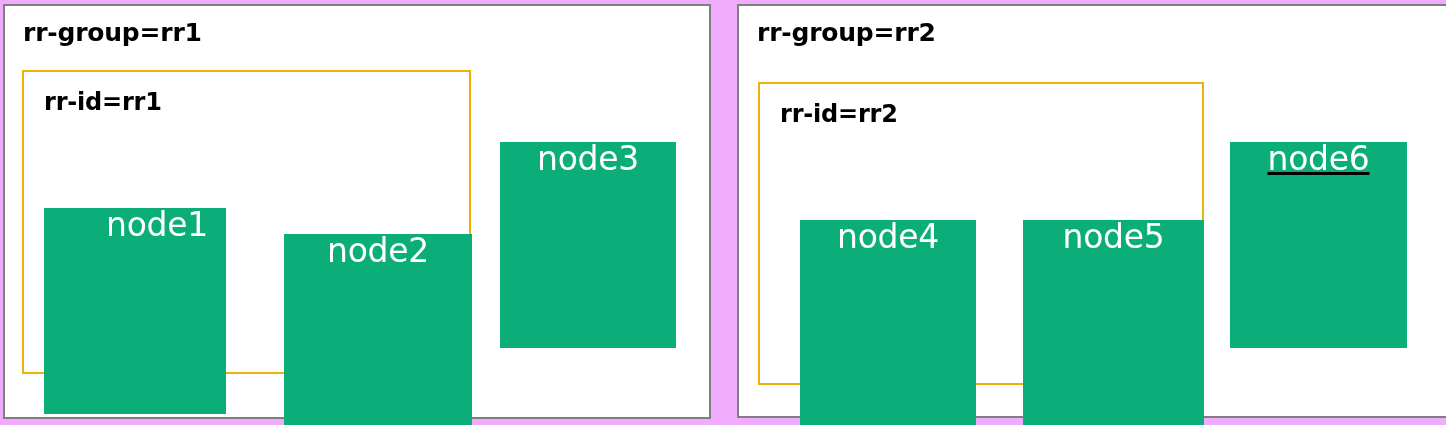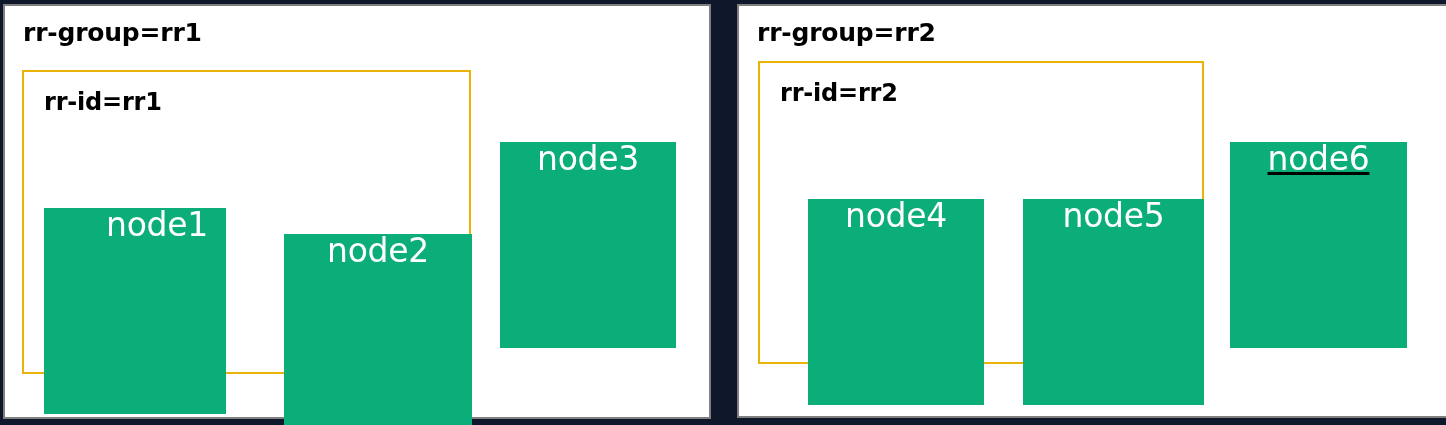--- a/index.html
+++ b/index.html
@@ -10,21 +10,21 @@
   body {
     width: 1446px;
     height: 425px;
     font-family: "DejaVu Sans", sans-serif;
     overflow: hidden;
   }
   #canvas {
     position: relative;
     width: 1446px;
     height: 425px;
-    background: #0f172a;
+    background: #f0abfc;
   }
   .group-box {
     position: absolute;
     box-sizing: border-box;
     border: 2px solid #7f7f7f;
     background: #ffffff;
   }
   .group-label {
     position: absolute;
     left: 18px;
@@ -71,22 +71,22 @@
 
   
   #group-1 { left: 3px;  top: 4px;  width: 708px; height: 415px; }
   #rr-box-1 { left: 17px; top: 64px; width: 449px; height: 304px; }
   #node-1 { left: 20px;  top: 136px; width: 182px; height: 206px; padding-left: 44px; }
   #node-2 { left: 260px; top: 136px; width: 188px; height: 206px; margin-top: 26px; }
   #node-3 { left: 495px; top: 136px; width: 176px; height: 206px; }
 
   
   #group-2 { left: 737px; top: 4px;  width: 749px; height: 414px; }
-  #rr-box-2 { left: 19px; top: 55px; width: 446px; height: 303px; text-decoration: underline; }
-  #node-4 { left: 40px;  top: 136px; width: 176px; height: 206px; margin-left: 8px; }
+  #rr-box-2 { left: 19px; top: 76px; width: 446px; height: 303px; text-decoration: underline; }
+  #node-4 { left: 40px;  top: 136px; width: 176px; height: 206px; }
   #node-5 { left: 263px; top: 136px; width: 181px; height: 206px; }
   #node-6 { left: 491px; top: 136px; width: 177px; height: 206px; text-decoration: underline; }
 </style>
 </head>
 <body>
 
 <div id="canvas">
 
   <div class="group-box" id="group-1">
     <div class="group-label">rr-group=rr1</div>

